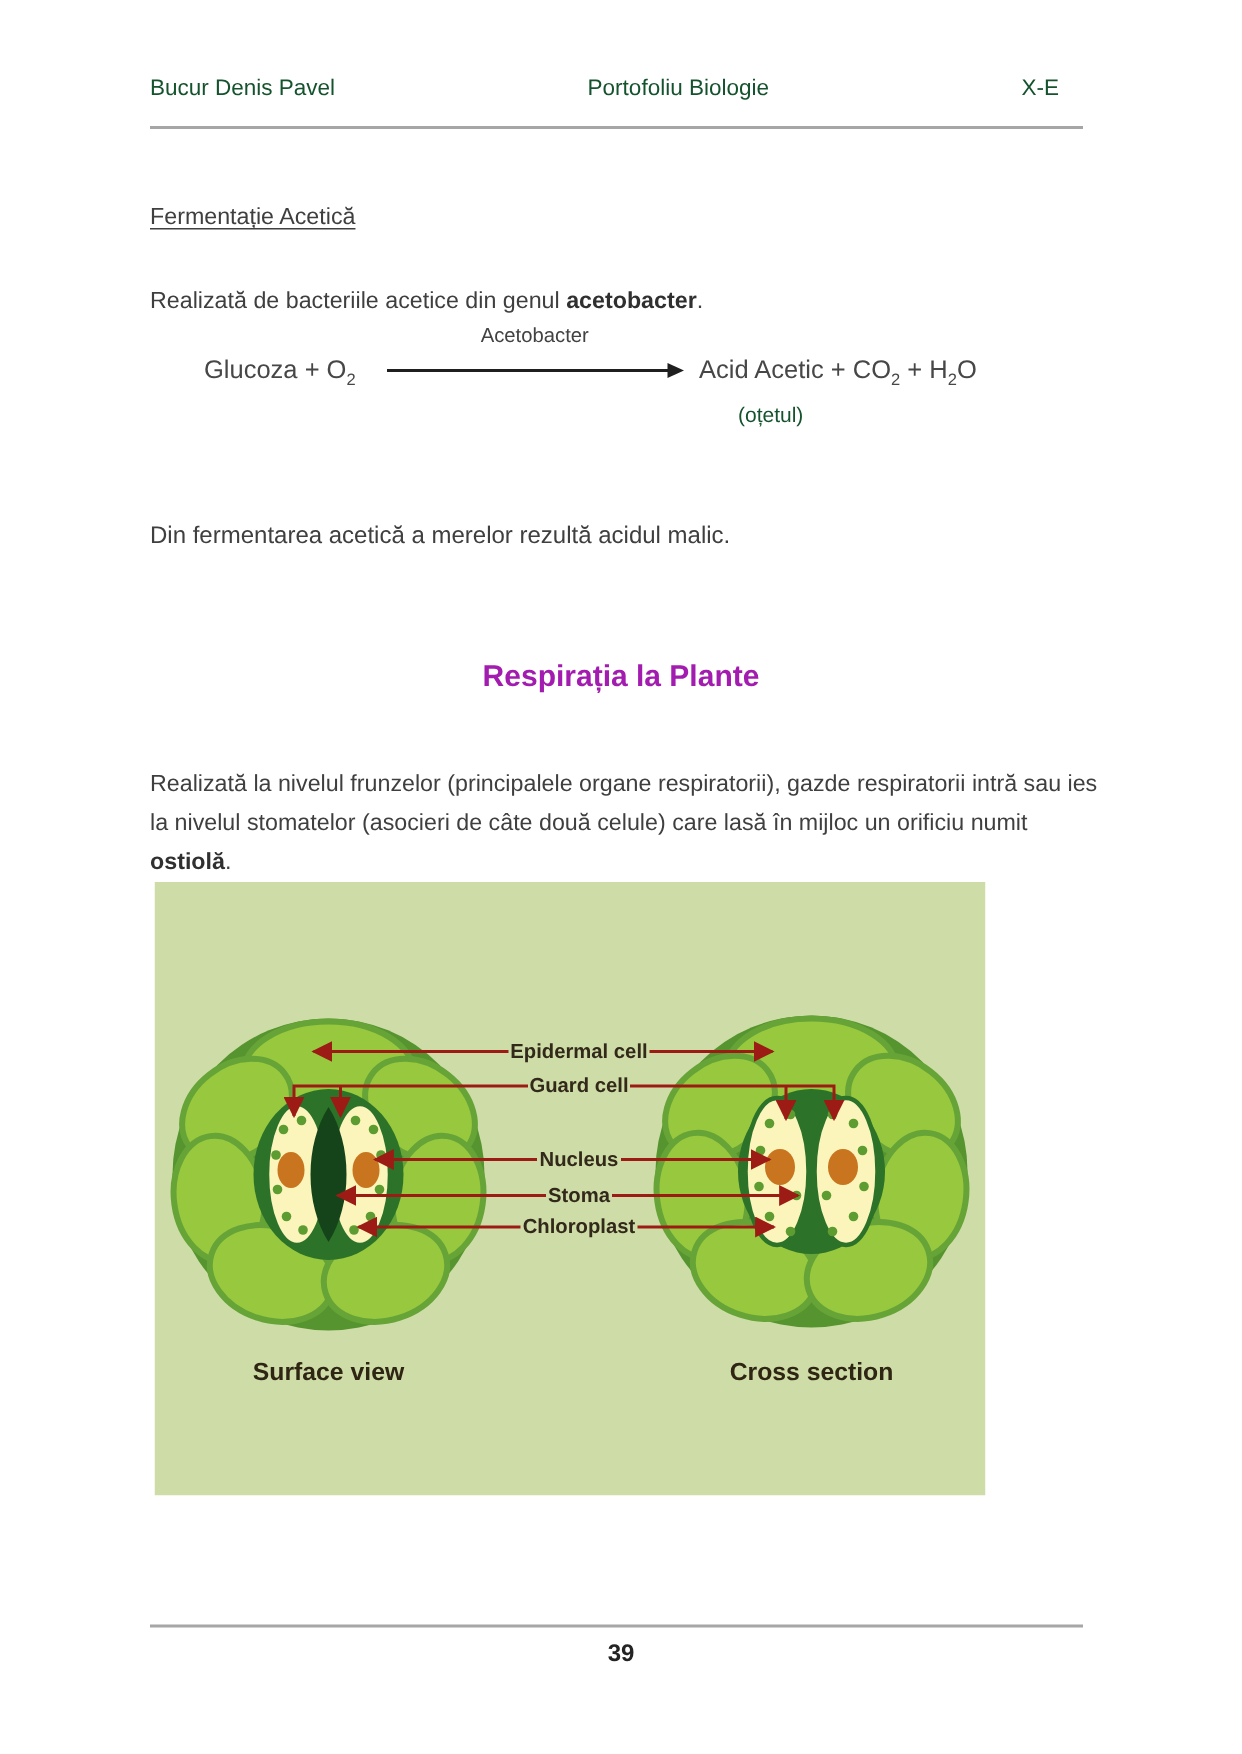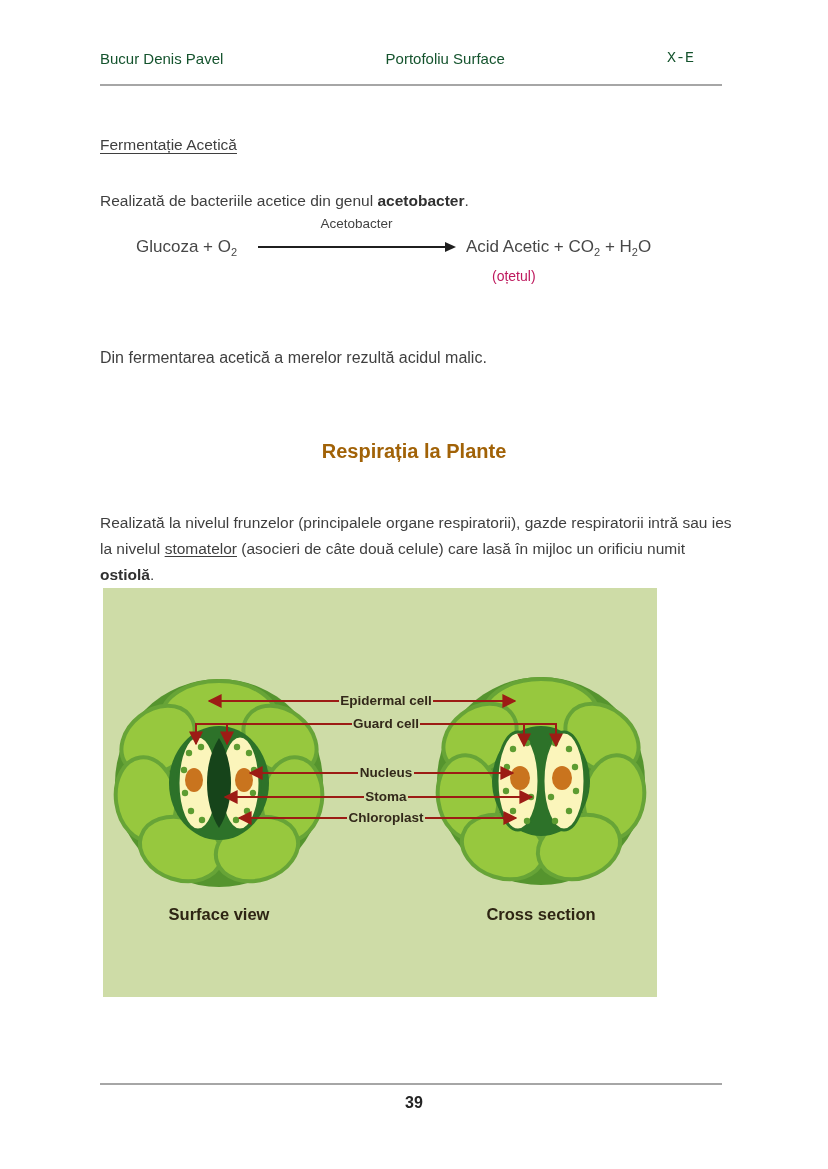--- a/index.html
+++ b/index.html
@@ -3,62 +3,62 @@
 <meta charset="utf-8">
 <style>
   html,body { margin:0; padding:0; background:#ffffff; }
   .page {
     position:relative; width:828px; height:1169px; margin:0 auto;
     background:#ffffff; overflow:hidden;
     font-family:"Liberation Sans", sans-serif; color:#3f3f3f;
   }
   
   .header { position:absolute; left:100px; top:50px; width:626px; display:flex; justify-content:space-between; font-size:15px; color:#14532d; }
-  .header .h-right { margin-right:32px;font-family:Liberation Mono, monospace; }
+  .header .h-right { margin-right:20px; }
   .rule { position:absolute; left:100px; width:622px; border-top:2px solid #a6a6a6; }
   .rule.top { top:84px; }
   .rule.bottom { top:1083px; }
   
   .section-title { position:absolute; left:100px; top:136px; font-size:15.5px; text-decoration:underline; text-underline-offset:3px; }
   .p1 { position:absolute; left:100px; top:176px; font-size:15.5px; }
   .p1 b, .p3 b { color:#303030; }
   .equation { position:absolute; left:100px; top:215px; width:628px; height:80px; color:#474747; }
   .eq-left  { position:absolute; left:36px;  top:22px; font-size:17px; }
   .eq-right { position:absolute; left:366px; top:22px; font-size:17px; }
   .equation sub { font-size:11px; }
   .eq-catalyst { position:absolute; left:158px; top:1px; width:197px; text-align:center; font-size:13.5px; color:#424242; }
   .eq-arrow { position:absolute; left:158px; top:31px; width:188px; border-top:2px solid #1f1f1f; }
   .eq-arrow::after { content:""; position:absolute; right:-10px; top:-6px; border-left:11px solid #1f1f1f; border-top:5px solid transparent; border-bottom:5px solid transparent; }
-  .eq-note { position:absolute; left:392px; top:53px; font-size:14px; color:#be185d; }
+  .eq-note { position:absolute; left:392px; top:53px; font-size:14px; color:#14532d; }
   .p2 { position:absolute; left:100px; top:333px; font-size:16px; }
   
-  .h2 { position:absolute; left:0; top:440px; width:828px; text-align:center; font-size:20px; font-weight:bold; color:#a16207; }
+  .h2 { position:absolute; left:0; top:440px; width:828px; text-align:center; font-size:20px; font-weight:bold; color:#a21caf; }
   .p3 { position:absolute; left:100px; top:494px; width:640px; font-size:15.5px; line-height:26px; }
-  .p3 .u { text-decoration:underline; text-underline-offset:2px; }
+  .p3 .u { text-underline-offset:2px; }
   
   .diagram { position:absolute; left:103px; top:588px; width:554px; height:304px; }
   .diagram svg { display:block; }
   .dj-label { font-size:13.5px; font-weight:bold; fill:#33291a; }
   .dj-caption { font-size:16.5px; font-weight:bold; fill:#2e2513; }
   .dj-line { stroke:#9c1c15; stroke-width:2; fill:none; }
   .petal { fill:#97c83e; stroke:#67a437; stroke-width:4; }
   .guard { fill:#fbf5bb; stroke:#2d7229; stroke-width:3; }
   .dot { fill:#5d9c31; }
   .nucleus { fill:#c9741e; }
   
   .page-num { position:absolute; left:0; top:1094px; width:828px; text-align:center; font-size:16px; font-weight:bold; color:#242424; }
 </style>
 </head>
 <body>
 
 <div class="page">
 
   <div class="header">
     <span class="h-left">Bucur Denis Pavel</span>
-    <span class="h-center">Portofoliu Surface</span>
+    <span class="h-center">Portofoliu Biologie</span>
     <span class="h-right">X-E</span>
   </div>
   <div class="rule top"></div>
 
   <div class="section-title">Fermentație Acetică</div>
 
   <p class="p1"><span>Realizată de bacteriile acetice din genul </span><b>acetobacter</b><span>.</span></p>
 
   <div class="equation">
     <span class="eq-left"><span>Glucoza + O</span><sub>2</sub></span>

